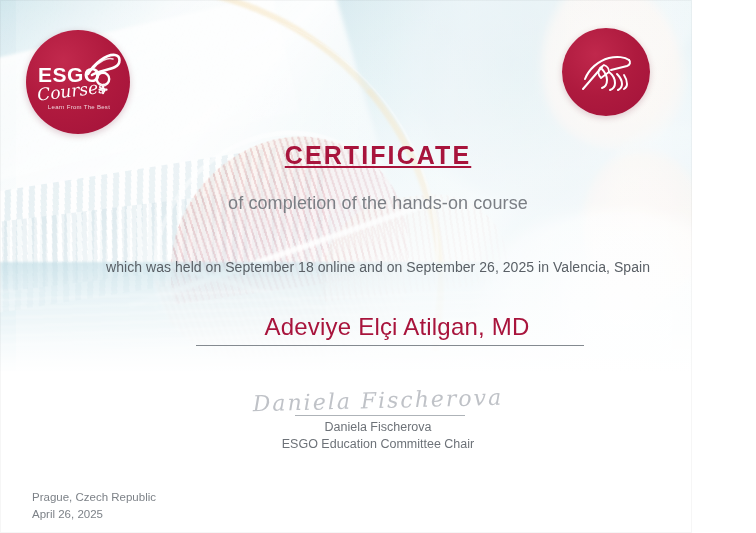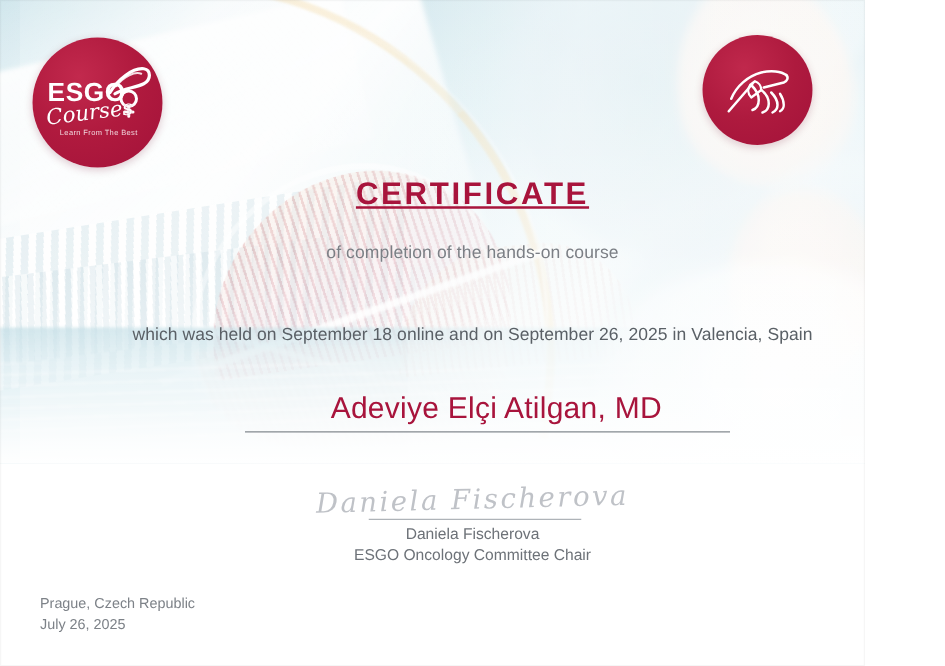--- a/index.html
+++ b/index.html
@@ -377,21 +377,21 @@
   .t-certificate {
     top: 141px;
     font-size: 25px;
     font-weight: bold;
     letter-spacing: 2.1px;
     color: #a8143c;
     text-decoration: underline;
   }
   .t-subtitle {
     top: 193px;
-    font-size: 14px;
+    font-size: 18px;
     color: #7b7f85;
     letter-spacing: .1px;
   }
   .t-course {
     top: 231px;
     font-size: 22.5px;
     color: #4e555c;
     letter-spacing: .15px;
   }
   .t-held {
@@ -462,21 +462,21 @@
     position: absolute;
     left: 0; top: 66px;
     width: 756px;
     text-align: center;
     font-size: 12.5px;
     color: #6d7278;
   }
 
   .place-block {
     position: absolute;
-    left: 32px; top: 104px;
+    left: 32px; top: 118px;
     font-size: 11.5px;
     color: #7d8288;
     line-height: 17px;
   }
 
   
   .page-edge {
     position: absolute;
     inset: 0;
     pointer-events: none;
@@ -562,22 +562,22 @@
 
   <div class="name-rule"></div>
 
   <div class="lower">
 
     <div class="sig-wrap">
       <div class="sig-script">Daniela Fischerova</div>
     </div>
     <div class="sig-rule"></div>
     <div class="sig-name">Daniela Fischerova</div>
-    <div class="sig-role">ESGO Oncology Committee Chair</div>
+    <div class="sig-role">ESGO Education Committee Chair</div>
 
     <div class="place-block">
       <div>Prague, Czech Republic</div>
-      <div>July 26, 2025</div>
+      <div>April 26, 2025</div>
     </div>
   </div>
 
   <div class="page-edge"></div>
 </div>
 
 </body></html>

